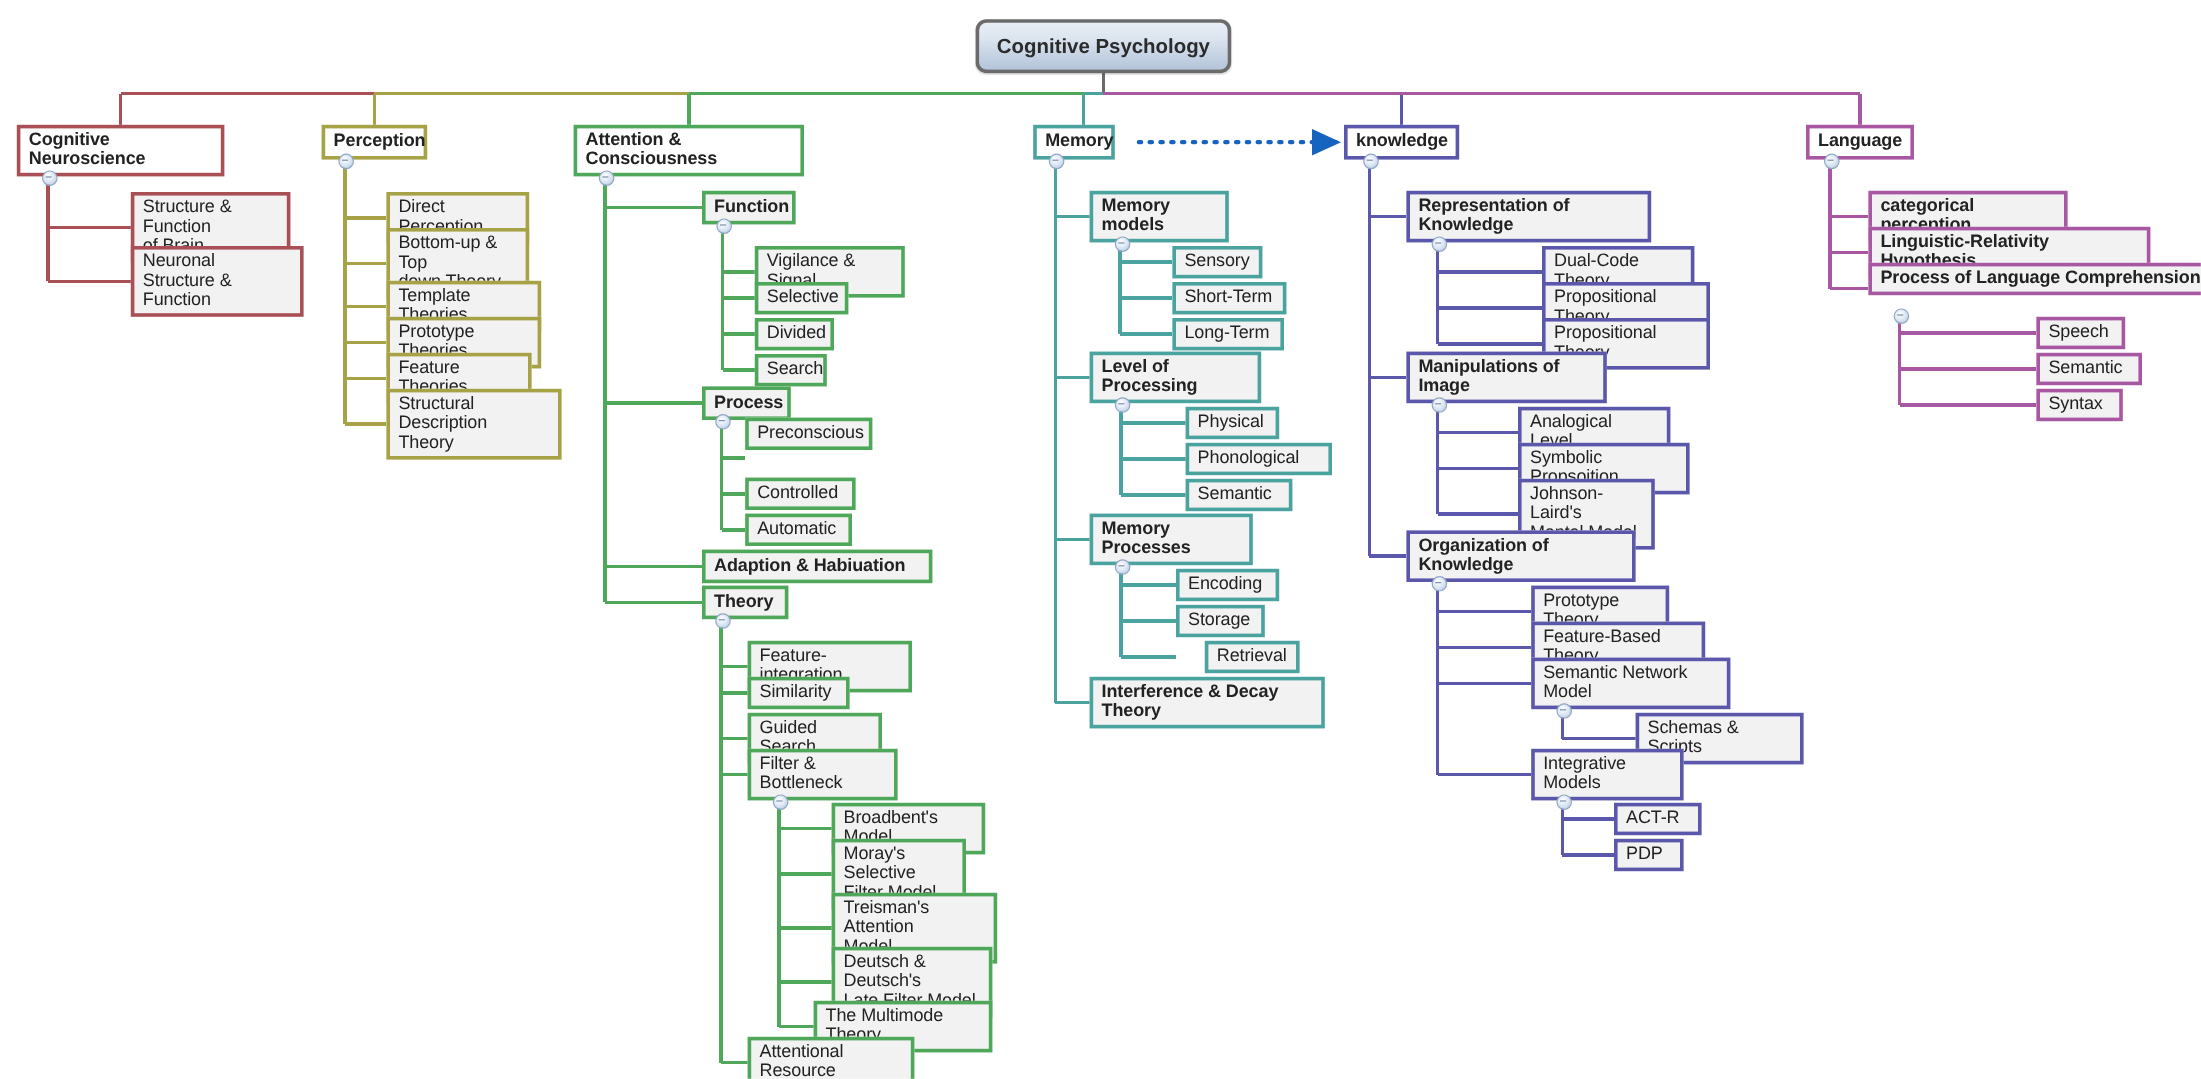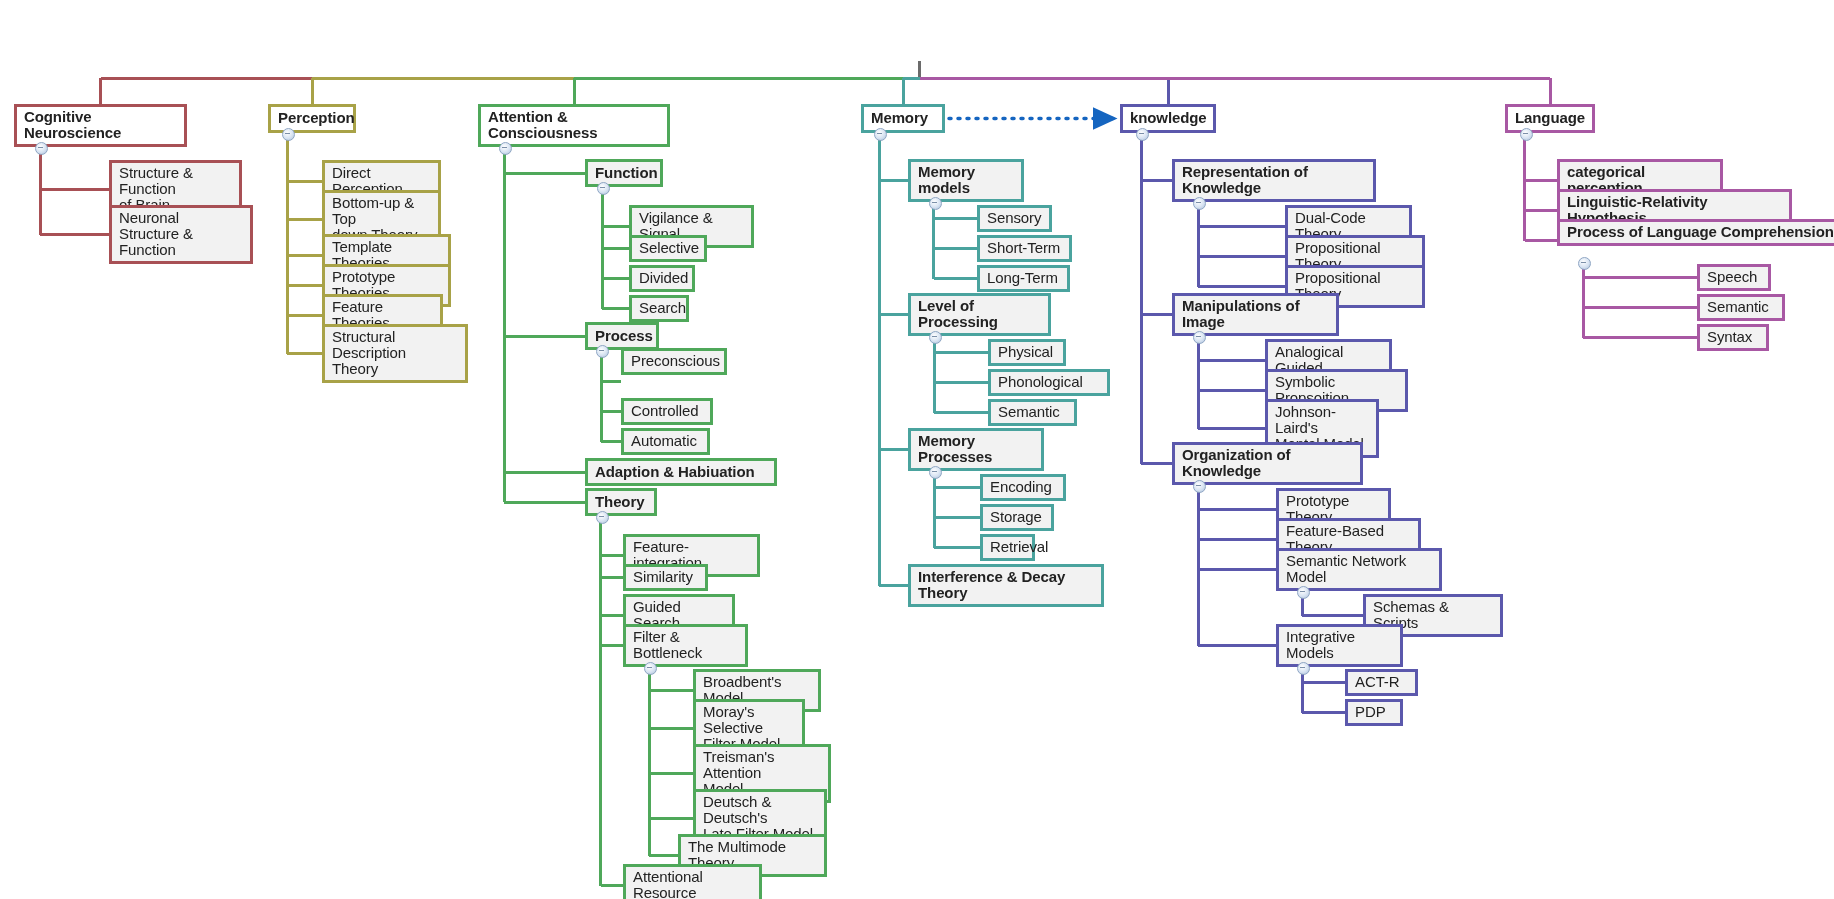--- a/index.html
+++ b/index.html
@@ -160,20 +160,23 @@
         <line x1="1524.8" y1="240.5" x2="1557" y2="240.5" stroke="#a858a3" stroke-width="3" shape-rendering="crispEdges"></line>
         <line x1="1524.8" y1="133" x2="1524.8" y2="240.5" stroke="#a858a3" stroke-width="3" shape-rendering="crispEdges"></line>
         <line x1="1583" y1="277.5" x2="1697" y2="277.5" stroke="#a858a3" stroke-width="3" shape-rendering="crispEdges"></line>
         <line x1="1583" y1="307.5" x2="1697" y2="307.5" stroke="#a858a3" stroke-width="3" shape-rendering="crispEdges"></line>
         <line x1="1583" y1="337.5" x2="1697" y2="337.5" stroke="#a858a3" stroke-width="3" shape-rendering="crispEdges"></line>
         <line x1="1583" y1="262" x2="1583" y2="337.5" stroke="#a858a3" stroke-width="3" shape-rendering="crispEdges"></line>
         <line x1="949" y1="118.5" x2="1114" y2="118.5" stroke="#1565c0" stroke-width="3.5" stroke-dasharray="2 7" stroke-linecap="round" marker-end="url(#arrowblue)"></line>
       </g>
   </svg>
 
+  <div id="root-node" style="left: 813px; top: 16px; width: 213px; height: 45px;">
+    <span>Cognitive Psychology</span>
+  </div>
 
   <div id="node-layer">
       <div class="node lvl1" style="left: 14px; top: 104px; width: 173px; min-height: 29px; border-color: rgb(168, 80, 85); background: rgb(255, 255, 255);"><span>Cognitive Neuroscience</span></div>
       <div class="node lvl3" style="left: 109px; top: 160px; width: 133px; min-height: 38px; border-color: rgb(168, 80, 85);"><span>Structure &amp; Function
 of Brain</span></div>
       <div class="node lvl3" style="left: 109px; top: 205px; width: 144px; min-height: 38px; border-color: rgb(168, 80, 85);"><span>Neuronal Structure &amp;
 Function</span></div>
       <div class="node lvl1" style="left: 268px; top: 104px; width: 88px; min-height: 29px; border-color: rgb(168, 162, 71); background: rgb(255, 255, 255);"><span>Perception</span></div>
       <div class="node lvl3" style="left: 322px; top: 160px; width: 119px; min-height: 26px; border-color: rgb(168, 162, 71);"><span>Direct Perception</span></div>
       <div class="node lvl3" style="left: 322px; top: 190px; width: 119px; min-height: 41px; border-color: rgb(168, 162, 71);"><span>Bottom-up &amp; Top
@@ -201,41 +204,41 @@
       <div class="node lvl3" style="left: 623px; top: 624px; width: 125px; min-height: 26px; border-color: rgb(79, 168, 90);"><span>Filter &amp; Bottleneck</span></div>
       <div class="node lvl4" style="left: 693px; top: 669px; width: 128px; min-height: 26px; border-color: rgb(79, 168, 90);"><span>Broadbent's Model</span></div>
       <div class="node lvl4" style="left: 693px; top: 699px; width: 112px; min-height: 41px; border-color: rgb(79, 168, 90);"><span>Moray's Selective
 Filter Model</span></div>
       <div class="node lvl4" style="left: 693px; top: 744px; width: 138px; min-height: 41px; border-color: rgb(79, 168, 90);"><span>Treisman's Attention
 Model</span></div>
       <div class="node lvl4" style="left: 693px; top: 789px; width: 134px; min-height: 41px; border-color: rgb(79, 168, 90);"><span>Deutsch &amp; Deutsch's
 Late Filter Model</span></div>
       <div class="node lvl4" style="left: 678px; top: 834px; width: 149px; min-height: 26px; border-color: rgb(79, 168, 90);"><span>The Multimode Theory</span></div>
       <div class="node lvl3" style="left: 623px; top: 864px; width: 139px; min-height: 26px; border-color: rgb(79, 168, 90);"><span>Attentional Resource</span></div>
-      <div class="node lvl1" style="left: 861px; top: 104px; width: 84px; min-height: 29px; border-color: rgb(74, 163, 158); background: rgb(255, 255, 255);"><span>Memory</span></div>
+      <div class="node lvl1" style="left: 861px; top: 104px; width: 68px; min-height: 29px; border-color: rgb(74, 163, 158); background: rgb(255, 255, 255);"><span>Memory</span></div>
       <div class="node lvl2" style="left: 908px; top: 159px; width: 116px; min-height: 28px; border-color: rgb(74, 163, 158);"><span>Memory models</span></div>
       <div class="node lvl3" style="left: 977px; top: 205px; width: 75px; min-height: 26px; border-color: rgb(74, 163, 158);"><span>Sensory</span></div>
       <div class="node lvl3" style="left: 977px; top: 235px; width: 95px; min-height: 26px; border-color: rgb(74, 163, 158);"><span>Short-Term</span></div>
       <div class="node lvl3" style="left: 977px; top: 265px; width: 93px; min-height: 26px; border-color: rgb(74, 163, 158);"><span>Long-Term</span></div>
       <div class="node lvl2" style="left: 908px; top: 293px; width: 143px; min-height: 28px; border-color: rgb(74, 163, 158);"><span>Level of Processing</span></div>
       <div class="node lvl3" style="left: 988px; top: 339px; width: 78px; min-height: 26px; border-color: rgb(74, 163, 158);"><span>Physical</span></div>
       <div class="node lvl3" style="left: 988px; top: 369px; width: 122px; min-height: 26px; border-color: rgb(74, 163, 158);"><span>Phonological</span></div>
       <div class="node lvl3" style="left: 988px; top: 399px; width: 89px; min-height: 26px; border-color: rgb(74, 163, 158);"><span>Semantic</span></div>
       <div class="node lvl2" style="left: 908px; top: 428px; width: 136px; min-height: 28px; border-color: rgb(74, 163, 158);"><span>Memory Processes</span></div>
       <div class="node lvl3" style="left: 980px; top: 474px; width: 86px; min-height: 26px; border-color: rgb(74, 163, 158);"><span>Encoding</span></div>
       <div class="node lvl3" style="left: 980px; top: 504px; width: 74px; min-height: 26px; border-color: rgb(74, 163, 158);"><span>Storage</span></div>
-      <div class="node lvl3" style="left: 980px; top: 534px; width: 55px; min-height: 26px; border-color: rgb(74, 163, 158);"><span>Retrieval</span></div>
+      <div class="node lvl3" style="left: 1004px; top: 534px; width: 79px; min-height: 26px; border-color: rgb(74, 163, 158);"><span>Retrieval</span></div>
       <div class="node lvl2" style="left: 908px; top: 564px; width: 196px; min-height: 28px; border-color: rgb(74, 163, 158);"><span>Interference &amp; Decay Theory</span></div>
       <div class="node lvl1" style="left: 1120px; top: 104px; width: 96px; min-height: 29px; border-color: rgb(91, 88, 172); background: rgb(255, 255, 255);"><span>knowledge</span></div>
       <div class="node lvl2" style="left: 1172px; top: 159px; width: 204px; min-height: 28px; border-color: rgb(91, 88, 172);"><span>Representation of Knowledge</span></div>
       <div class="node lvl3" style="left: 1285px; top: 205px; width: 127px; min-height: 26px; border-color: rgb(91, 88, 172);"><span>Dual-Code Theory</span></div>
       <div class="node lvl3" style="left: 1285px; top: 235px; width: 140px; min-height: 26px; border-color: rgb(91, 88, 172);"><span>Propositional Theory</span></div>
       <div class="node lvl3" style="left: 1285px; top: 265px; width: 140px; min-height: 26px; border-color: rgb(91, 88, 172);"><span>Propositional Theory</span></div>
       <div class="node lvl2" style="left: 1172px; top: 293px; width: 167px; min-height: 28px; border-color: rgb(91, 88, 172);"><span>Manipulations of Image</span></div>
-      <div class="node lvl3" style="left: 1265px; top: 339px; width: 127px; min-height: 26px; border-color: rgb(91, 88, 172);"><span>Analogical Guided</span></div>
+      <div class="node lvl3" style="left: 1265px; top: 339px; width: 127px; min-height: 26px; border-color: rgb(91, 88, 172);"><span>Analogical Level</span></div>
       <div class="node lvl3" style="left: 1265px; top: 369px; width: 143px; min-height: 26px; border-color: rgb(91, 88, 172);"><span>Symbolic Propsoition</span></div>
       <div class="node lvl3" style="left: 1265px; top: 399px; width: 114px; min-height: 41px; border-color: rgb(91, 88, 172);"><span>Johnson-Laird's
 Mental Model</span></div>
       <div class="node lvl2" style="left: 1172px; top: 442px; width: 191px; min-height: 28px; border-color: rgb(91, 88, 172);"><span>Organization of Knowledge</span></div>
       <div class="node lvl3" style="left: 1276px; top: 488px; width: 115px; min-height: 26px; border-color: rgb(91, 88, 172);"><span>Prototype Theory</span></div>
       <div class="node lvl3" style="left: 1276px; top: 518px; width: 145px; min-height: 26px; border-color: rgb(91, 88, 172);"><span>Feature-Based Theory</span></div>
       <div class="node lvl3" style="left: 1276px; top: 548px; width: 166px; min-height: 26px; border-color: rgb(91, 88, 172);"><span>Semantic Network Model</span></div>
       <div class="node lvl4" style="left: 1363px; top: 594px; width: 140px; min-height: 26px; border-color: rgb(91, 88, 172);"><span>Schemas &amp; Scripts</span></div>
       <div class="node lvl3" style="left: 1276px; top: 624px; width: 127px; min-height: 26px; border-color: rgb(91, 88, 172);"><span>Integrative Models</span></div>
       <div class="node lvl4" style="left: 1345px; top: 669px; width: 73px; min-height: 26px; border-color: rgb(91, 88, 172);"><span>ACT-R</span></div>

